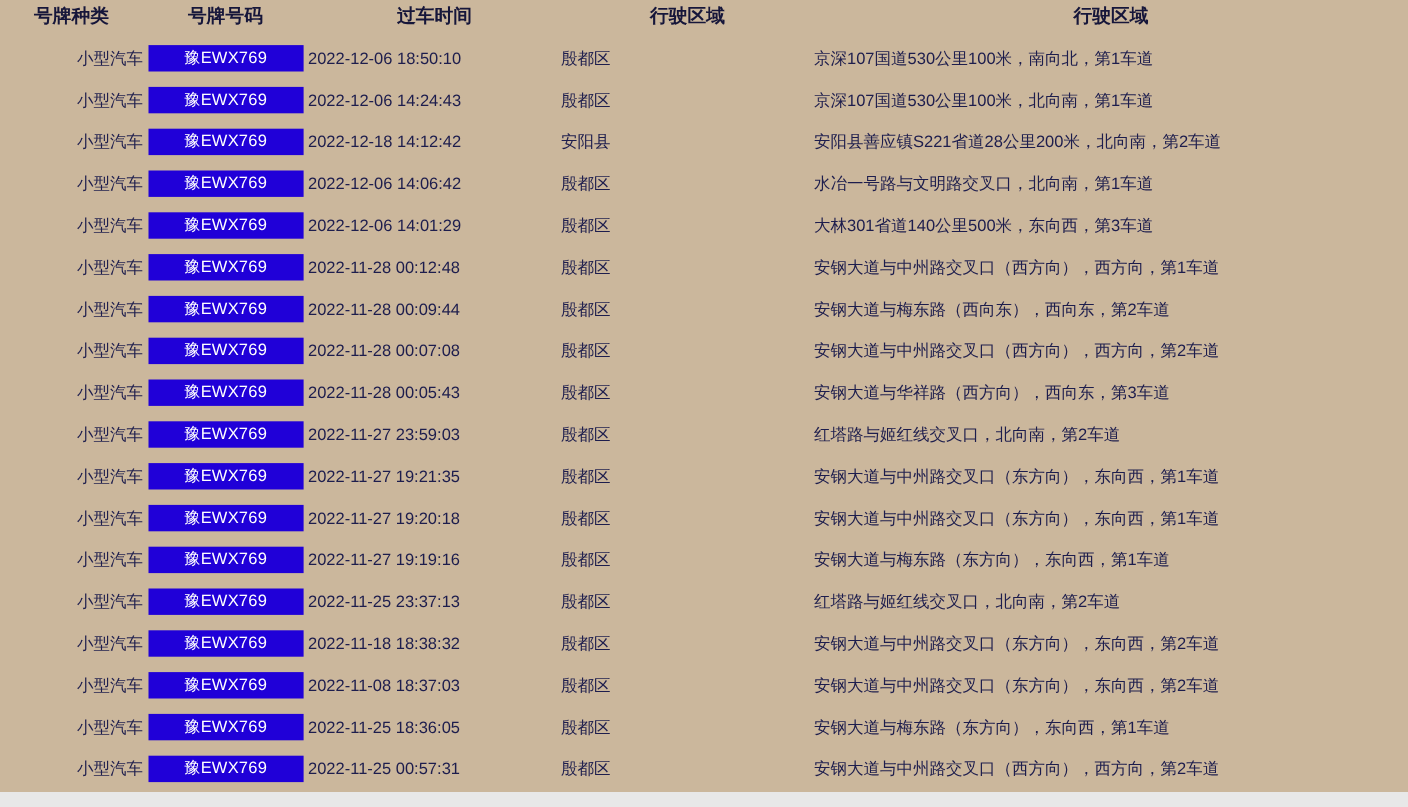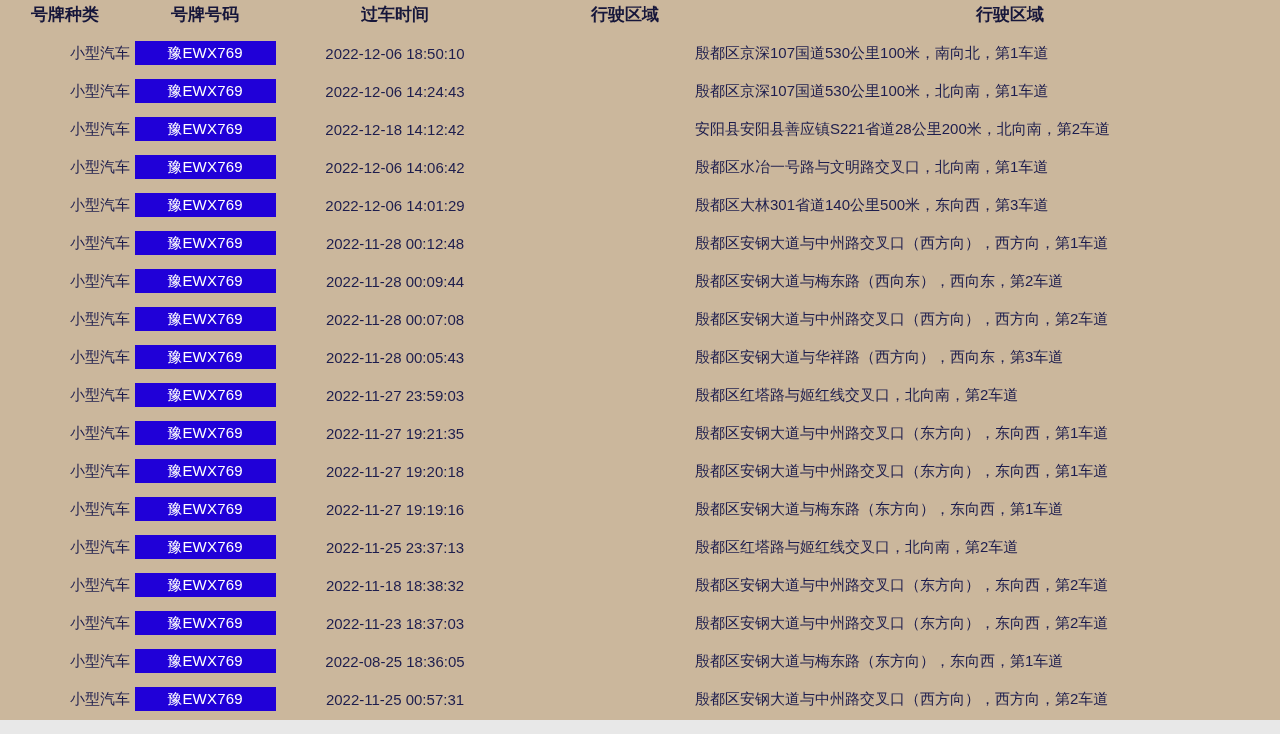--- a/index.html
+++ b/index.html
@@ -42,22 +42,22 @@
     white-space: nowrap;
   }
   col.c-type    { width: 130px; }
   col.c-plate   { width: 150px; }
   col.c-time    { width: 230px; }
   col.c-area    { width: 230px; }
   col.c-place   { width: 540px; }
 
   td.type   { text-align: right; }
   td.plate  { text-align: center; padding: 3px 0; }
-  td.time   { text-align: center; }
-  td.area   { text-align: right; padding-left: 12px; }
+  td.time   { text-align: left; }
+  td.area   { text-align: left; padding-left: 12px; }
   td.place  { text-align: left; padding-left: 6px; }
 
   th.type   { text-align: center; }
   th.plate  { text-align: center; }
   th.time   { text-align: center; }
   th.area   { text-align: center; margin-top: 36px; }
   th.place  { text-align: center; }
 
   .plate-badge {
     display: inline-block;
@@ -203,28 +203,28 @@
         <tr>
           <td class="type">小型汽车</td>
           <td class="plate"><span class="plate-badge">豫EWX769</span></td>
           <td class="time">2022-11-18 18:38:32</td>
           <td class="area">殷都区</td>
           <td class="place">安钢大道与中州路交叉口（东方向），东向西，第2车道</td>
         </tr>
         <tr>
           <td class="type">小型汽车</td>
           <td class="plate"><span class="plate-badge">豫EWX769</span></td>
-          <td class="time">2022-11-23 18:37:03</td>
+          <td class="time">2022-11-08 18:37:03</td>
           <td class="area">殷都区</td>
           <td class="place">安钢大道与中州路交叉口（东方向），东向西，第2车道</td>
         </tr>
         <tr>
           <td class="type">小型汽车</td>
           <td class="plate"><span class="plate-badge">豫EWX769</span></td>
-          <td class="time">2022-08-25 18:36:05</td>
+          <td class="time">2022-11-25 18:36:05</td>
           <td class="area">殷都区</td>
           <td class="place">安钢大道与梅东路（东方向），东向西，第1车道</td>
         </tr>
         <tr>
           <td class="type">小型汽车</td>
           <td class="plate"><span class="plate-badge">豫EWX769</span></td>
           <td class="time">2022-11-25 00:57:31</td>
           <td class="area">殷都区</td>
           <td class="place">安钢大道与中州路交叉口（西方向），西方向，第2车道</td>
         </tr>

